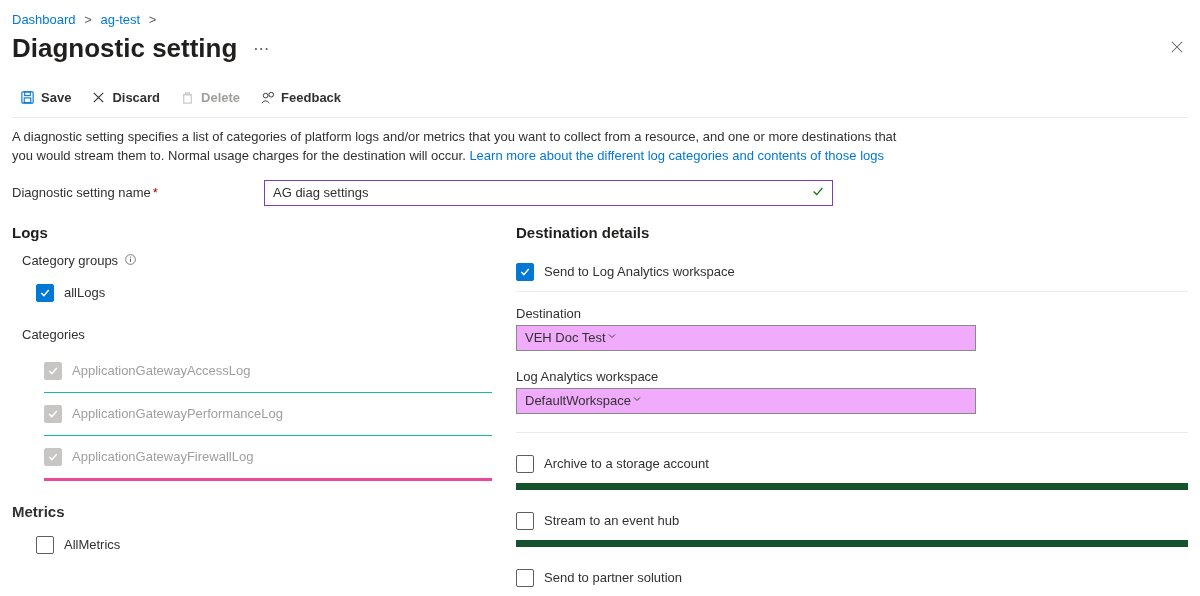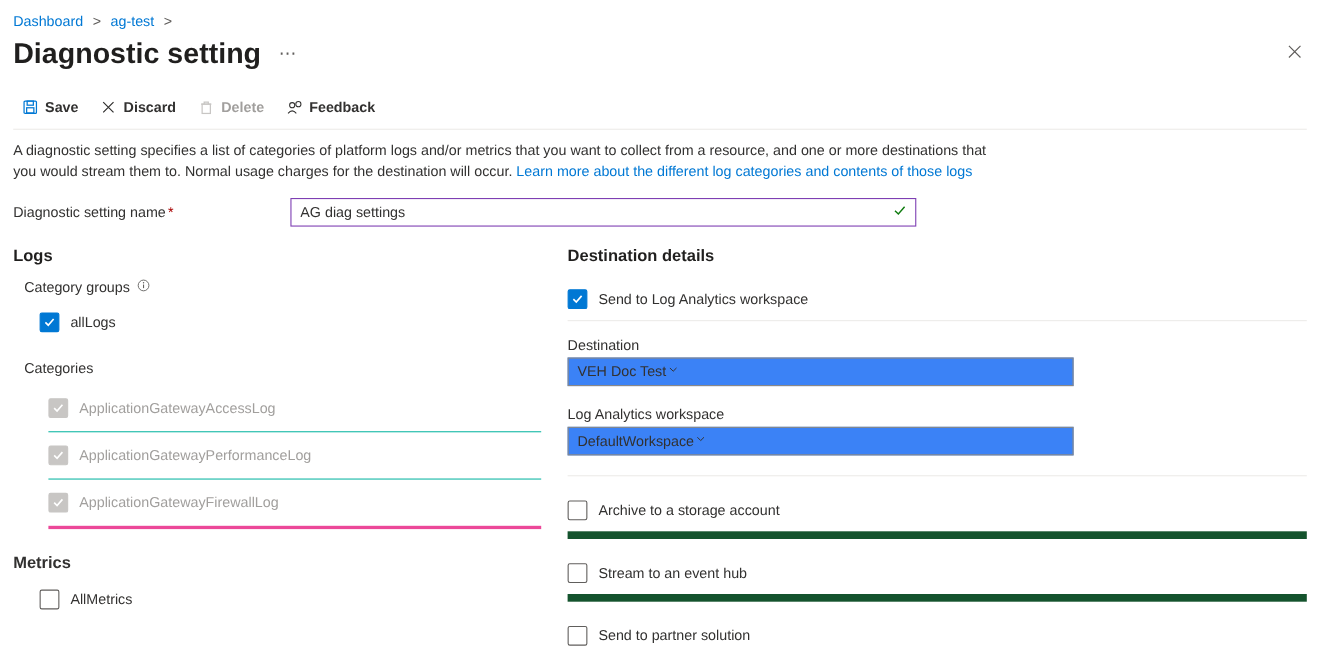--- a/index.html
+++ b/index.html
@@ -64,21 +64,21 @@
     .cb.checked { background:#0078d4; border-color:#0078d4; }
     .cb.checked-locked { background:#c8c6c4; border-color:#c8c6c4; cursor:default; }
     .cb svg { width:12px; height:12px; }
     .cb.checked svg path, .cb.checked-locked svg path { stroke:#fff; }
 
     
     .dest-item { display:flex; align-items:center; gap:10px; padding: 10px 0; border-bottom:7px solid #14532d; }
     .dest-item.noborder { border-bottom:none; }
     .field-block { padding: 14px 0 4px 0; }
     .field-label { font-size:13px; color:#323130; margin-bottom:4px; }
-    .select { height:26px; border:1px solid #8a8886; background:#3b82f6; display:flex; align-items:center; padding:0 6px 0 8px; cursor:pointer; width: 460px; }
+    .select { height:26px; border:1px solid #8a8886; background:#f0abfc; display:flex; align-items:center; padding:0 6px 0 8px; cursor:pointer; width: 460px; }
     .select .chev svg { width:12px; height:12px; }
 
     .metrics-hdr { font-size:15px; font-weight:600; margin: 22px 0 10px 0; }
     .metrics-item { display:flex; align-items:center; gap:10px; margin-left:24px; padding:6px 0; }
   </style>
 </head>
 <body>
 
 <div class="breadcrumb">
   <a>Dashboard</a>

